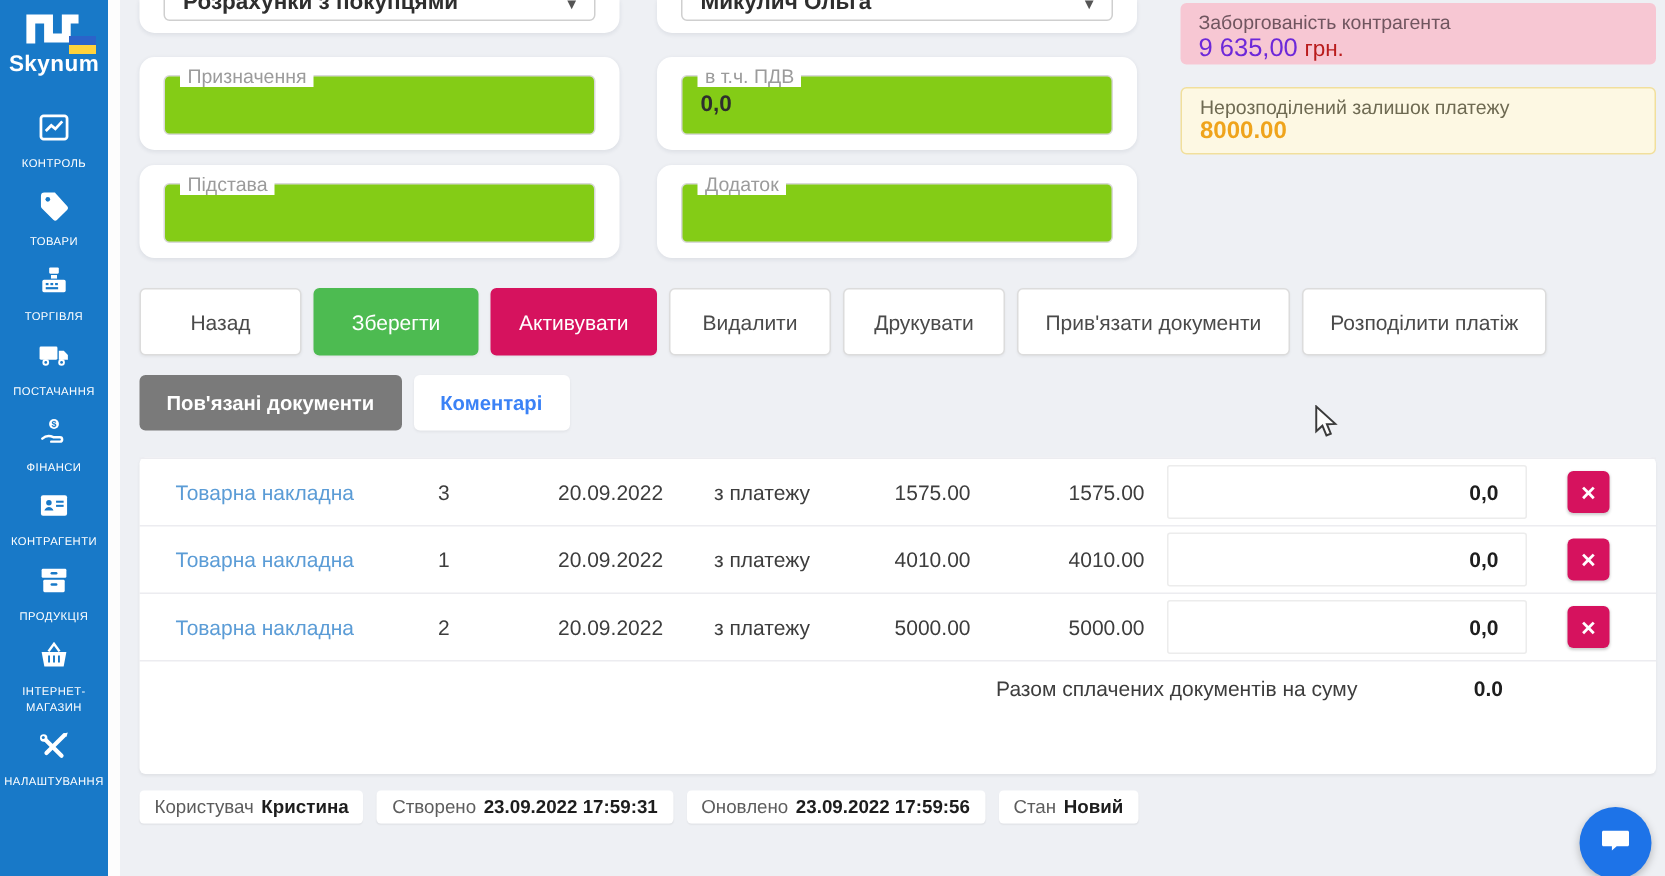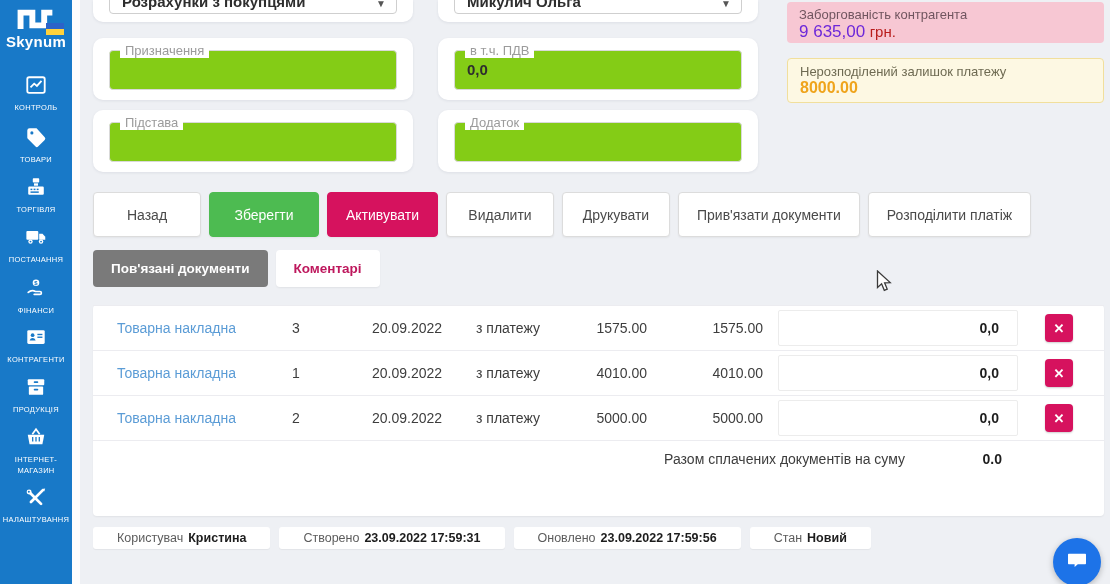--- a/index.html
+++ b/index.html
@@ -46,21 +46,21 @@
          font-size:14px; font-family:inherit; display:flex; align-items:center; justify-content:center;
          padding:0 18px; box-shadow:0 1px 2px rgba(0,0,0,.05); cursor:pointer; white-space:nowrap; }
   .btn.green { background:#4dbb51; border-color:#4dbb51; color:#fff; }
   .btn.pink  { background:#d6125e; border-color:#d6125e; color:#fff; }
 
   
   #tabs { position:absolute; left:93px; top:250px; display:flex; gap:8px; }
   .tab { height:37px; border-radius:4px; display:flex; align-items:center; justify-content:center;
          font-weight:700; font-size:13.5px; cursor:pointer; padding:0 18px; }
   .tab.active { background:#7a7a7a; color:#fff; min-width:166px; }
-  .tab.inactive { background:#fff; color:#be185d; min-width:99px; box-shadow:0 1px 2px rgba(0,0,0,.06); }
+  .tab.inactive { background:#fff; color:#3b82f6; min-width:99px; box-shadow:0 1px 2px rgba(0,0,0,.06); }
 
   
   #table-card { position:absolute; left:93px; top:305px; width:1011px; height:211px; background:#fff;
                 border-radius:4px; box-shadow:0 1px 2px rgba(0,0,0,.06); }
   .t-head { position:relative; height:40px; color:#8f8f8f; font-size:13.5px; }
   .t-row  { position:relative; height:45px; border-top:1px solid #ececf0; }
   .t-foot { position:relative; height:36px; border-top:1px solid #ececf0; font-size:14px; color:#3d3d3d; }
   .c { position:absolute; top:50%; transform:translateY(-50%); font-size:14px; color:#3d3d3d; white-space:nowrap; }
   .c.name { left:24px; }
   a.c.name { color:#5b9cd6; text-decoration:none; cursor:pointer; }
@@ -72,21 +72,21 @@
   .c.payhdr { right:87px; }
   .c.pay { left:685px; width:240px; height:36px; border:1px solid #ececec; border-radius:2px; background:#fff;
            text-align:right; padding:0 18px; font-weight:700; font-size:14px; color:#1e1e1e; font-family:inherit; }
   .c.del { left:952px; width:28px; height:28px; background:#d6125e; color:#fff; border:none; border-radius:4px;
            font-weight:700; font-size:13px; line-height:1; cursor:pointer; box-shadow:0 1px 2px rgba(0,0,0,.2); }
   .t-foot .flbl { position:absolute; right:199px; top:50%; transform:translateY(-50%); }
   .t-foot .fval { position:absolute; right:102px; top:50%; transform:translateY(-50%); font-weight:700; color:#1e1e1e; }
 
   
   #status-bar { position:absolute; left:93px; top:527px; display:flex; gap:9px; }
-  .chip { background:#fff; border-radius:3px; height:22px; display:flex; align-items:center; padding:0 24px;
+  .chip { background:#fff; border-radius:3px; height:22px; display:flex; align-items:center; padding:0 10px;
           font-size:12.5px; color:#5c5c5c; box-shadow:0 1px 1px rgba(0,0,0,.05); gap:5px; white-space:nowrap; }
   .chip b { color:#1d1d1d; }
 
   
   #chat-button { position:absolute; left:1053px; top:538px; width:48px; height:48px; border-radius:50%;
                  background:#1d73e8; display:flex; align-items:center; justify-content:center;
                  box-shadow:0 2px 6px rgba(0,0,0,.25); cursor:pointer; }
   #cursor { position:absolute; left:876px; top:270px; pointer-events:none; z-index:50; }
 </style>
 </head>

